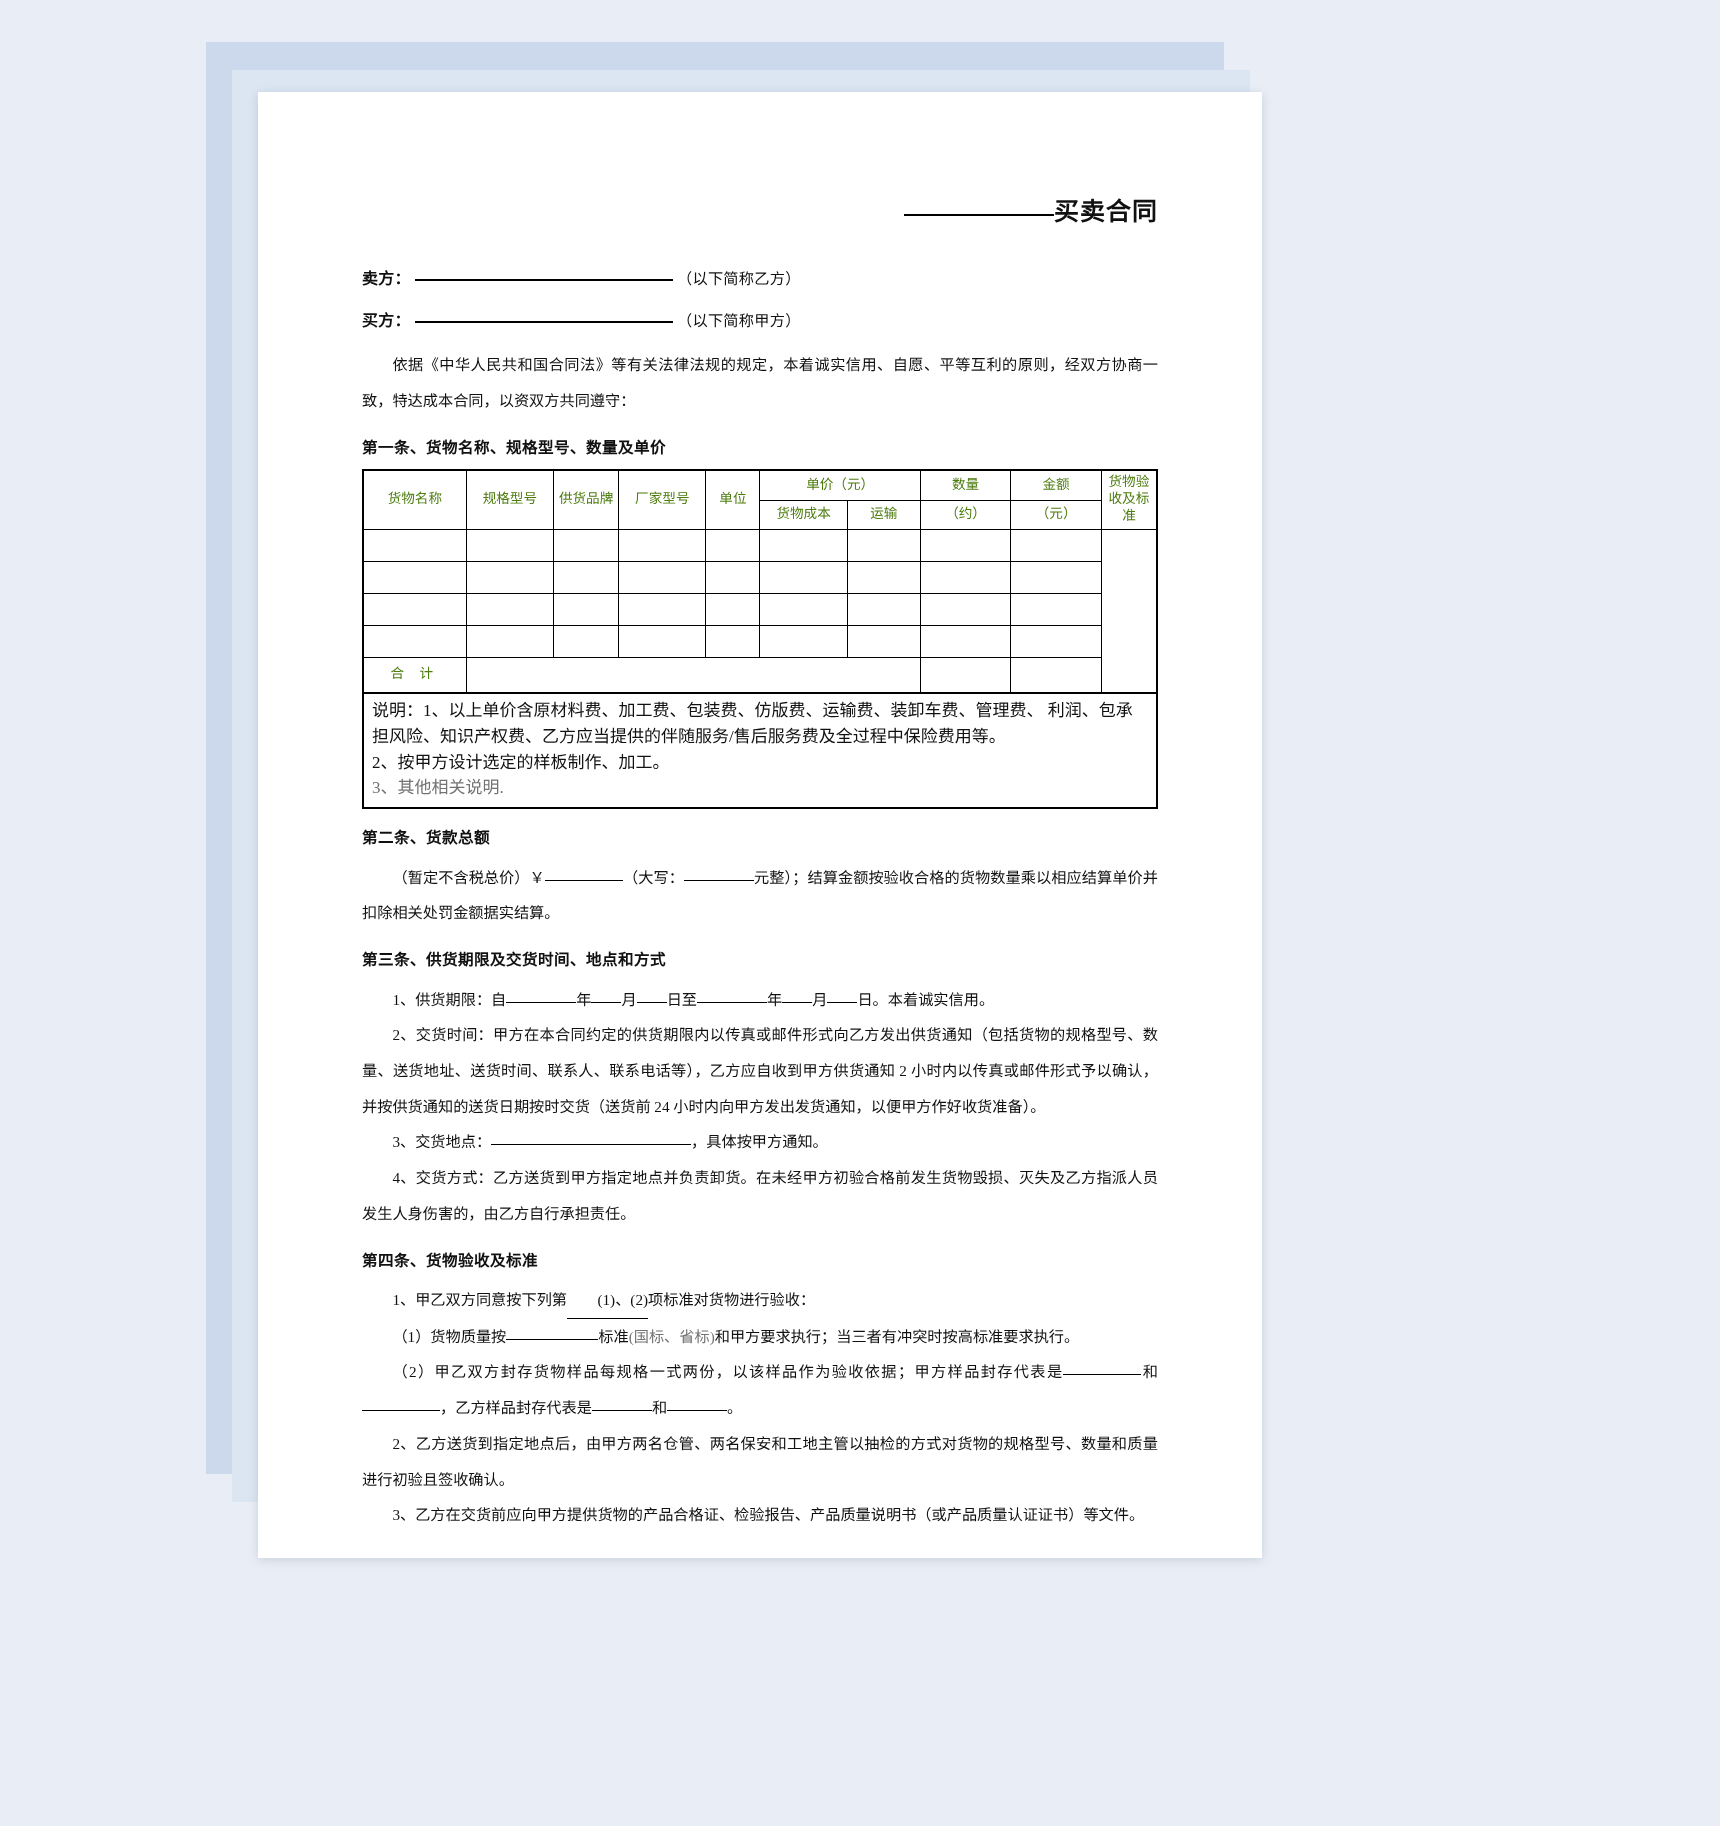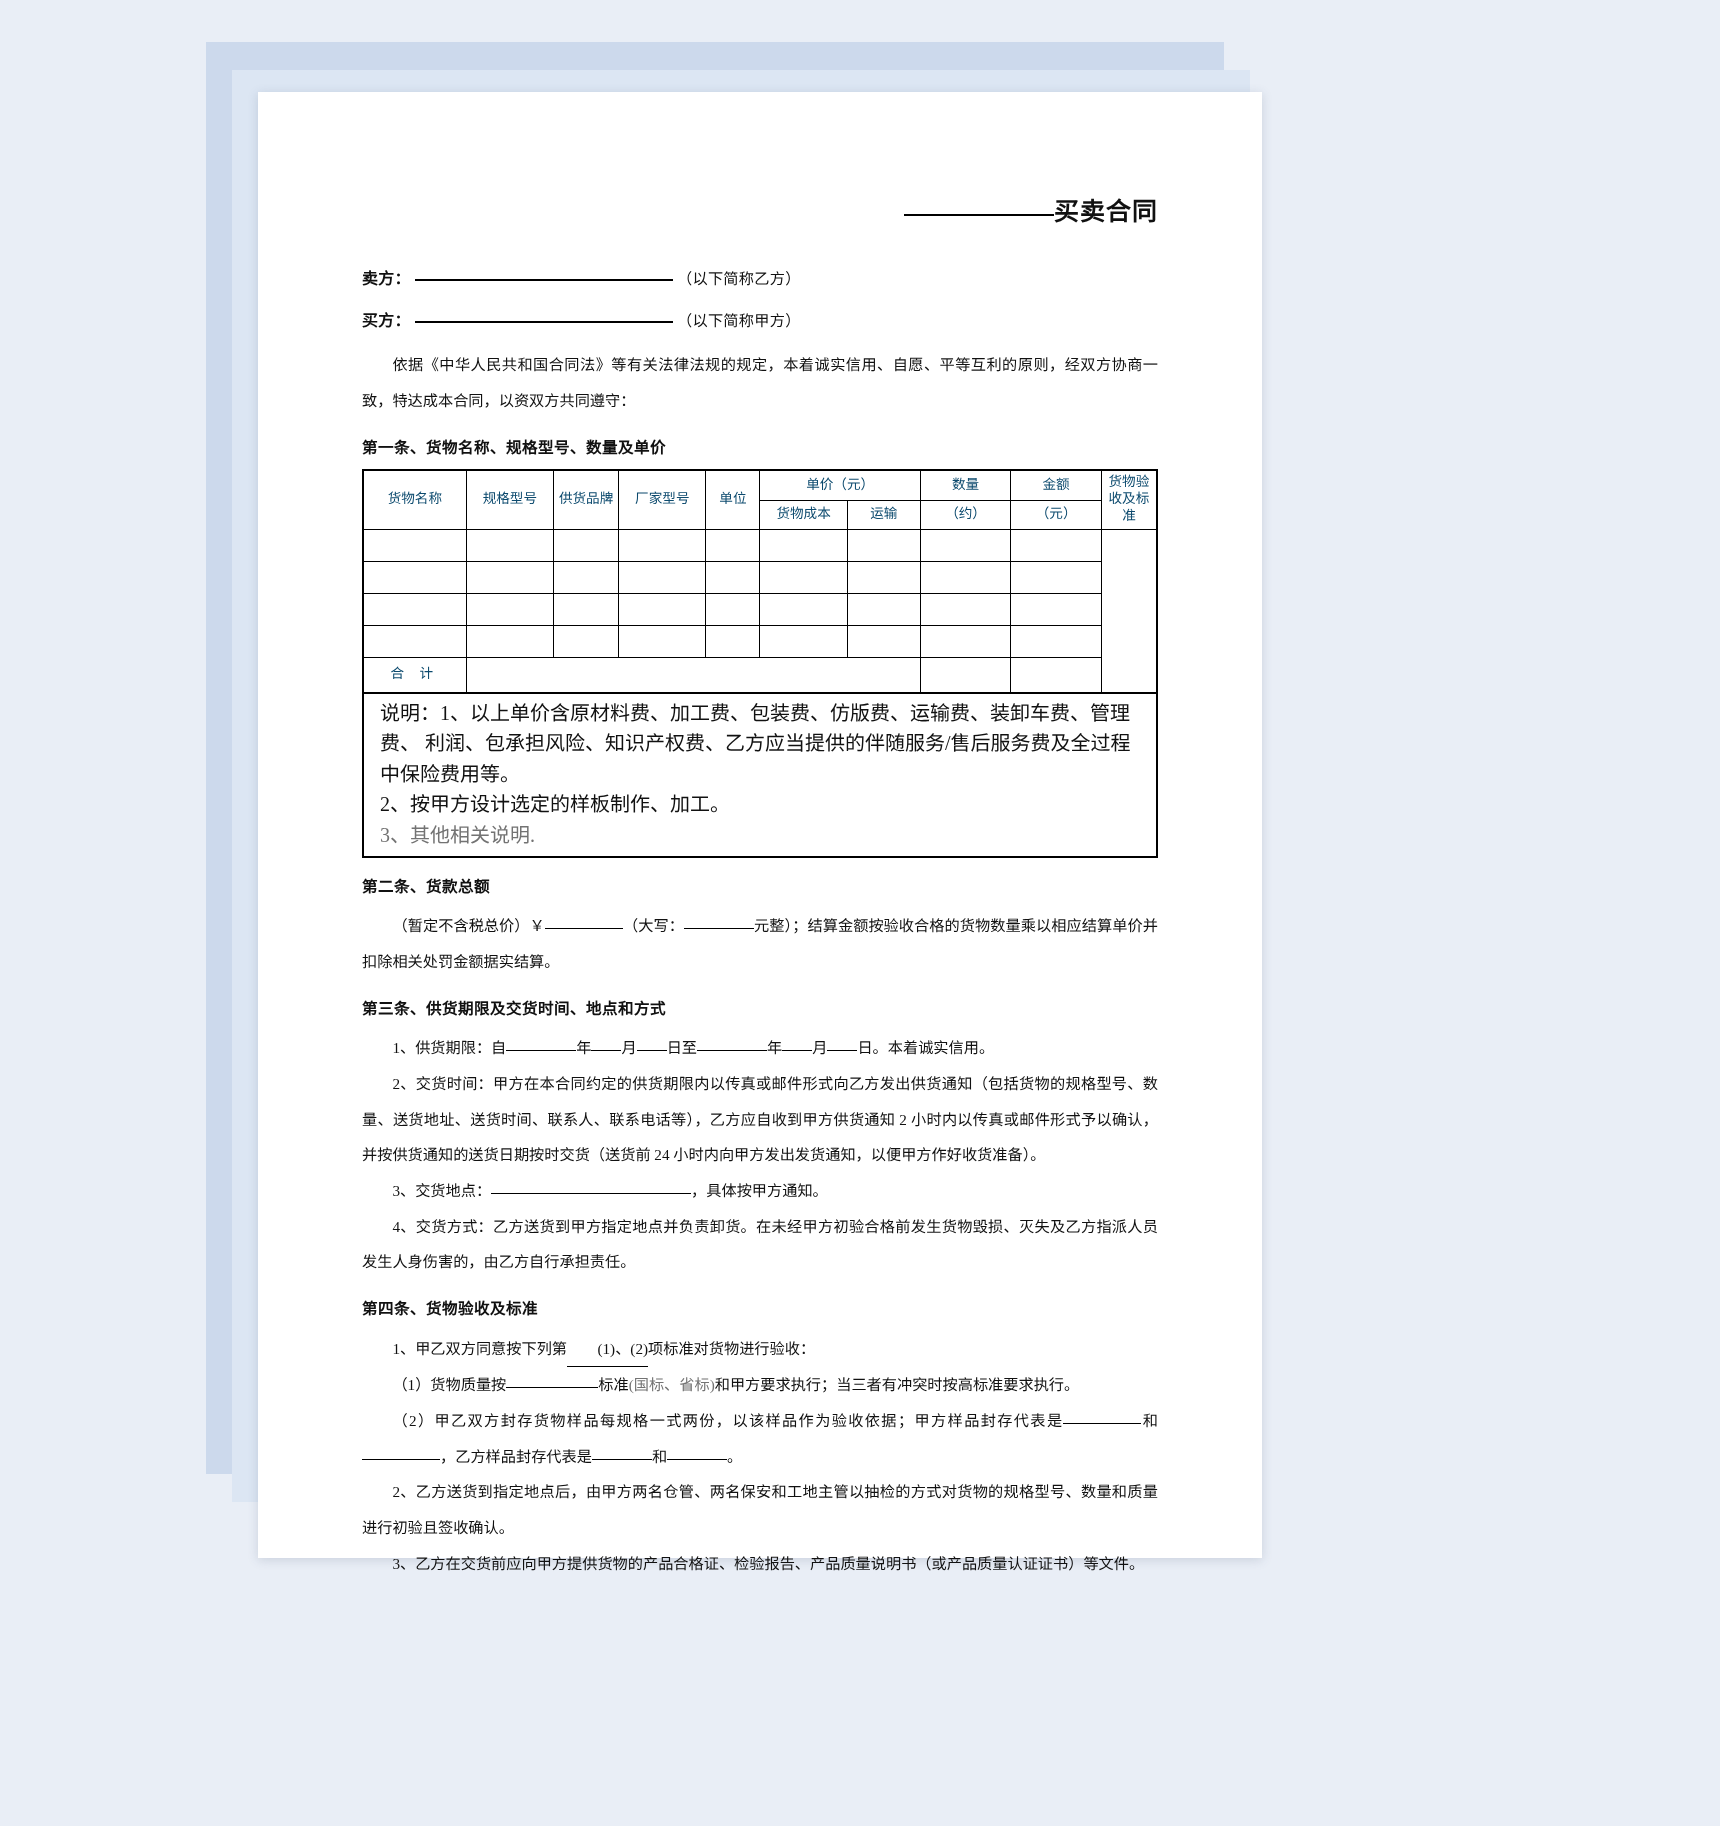--- a/index.html
+++ b/index.html
@@ -130,32 +130,32 @@
   table.goods, table.goods td, table.goods th {
     border: 1.4px solid #000;
   }
   table.goods th, table.goods td {
     text-align: center;
     vertical-align: middle;
     font-size: 13.6px;
     font-weight: normal;
     padding: 2px 1px;
     line-height: 1.25;
-    color: #0c4a6e;
+    color: #4d7c0f;
   }
   table.goods .hdr-tall { height: 54px; }
   table.goods .row-cell { height: 27px; }
   table.goods .total-cell { height: 30px; letter-spacing: 6px; }
 
   
   .note-block {
     border: 2.2px solid #000;
     border-top: none;
-    padding: 4px 8px 6px 16px;
-    font-size: 20px;
+    padding: 4px 8px 6px 8px;
+    font-size: 17px;
     line-height: 1.52;
   }
   .note-block div { white-space: normal; }
 
   .table-wrap { margin-bottom: 10px; }
   .table-wrap table.goods { border: 2.2px solid #000; }
 </style>
 </head>
 <body>
 

